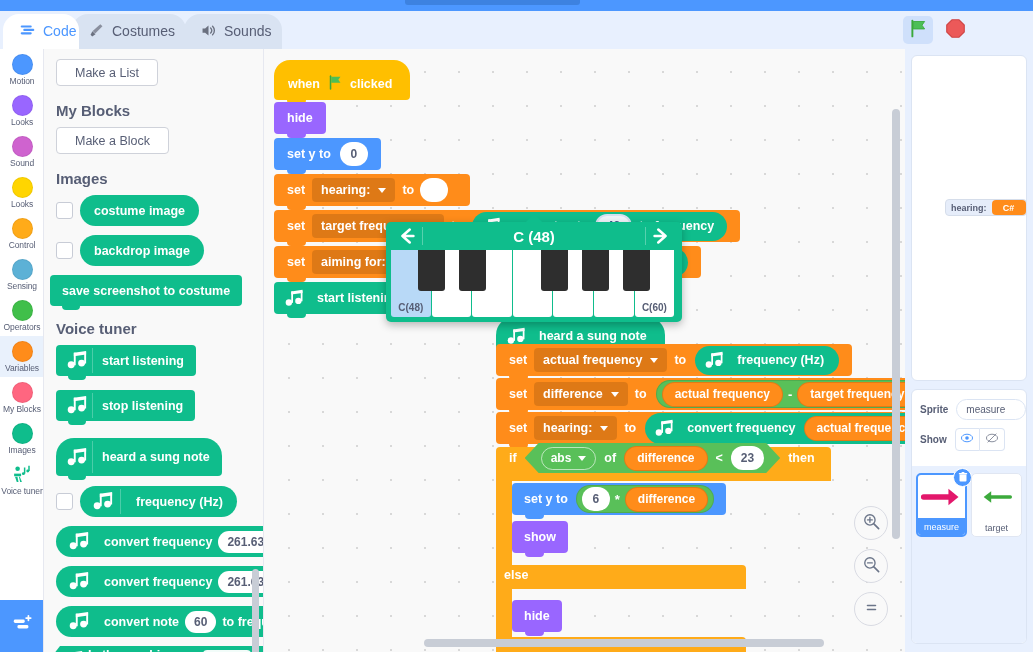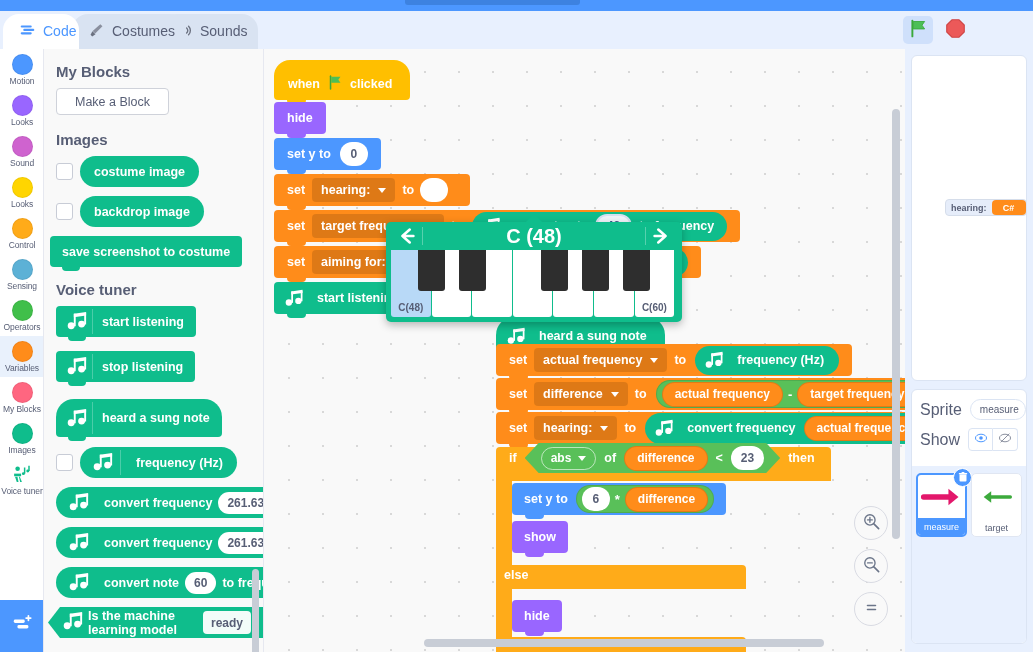--- a/index.html
+++ b/index.html
@@ -30,21 +30,21 @@
     position: absolute; top: 3px; height: 35px;
     background: #d9e3f2; border-radius: 16px 16px 0 0;
     display: flex; align-items: center; gap: 7px;
     padding: 0 18px 2px 16px;
     font-size: 14px; color: #575e75; cursor: pointer;
     user-select: none;
   }
   .tab.active { background: #ffffff; color: #4c97ff; }
   #tab-code { left: 3px; width: 76px; z-index: 3; }
   #tab-costumes { left: 72px; width: 114px; z-index: 2; }
-  #tab-sounds { left: 160px; width: 98px; z-index: 1; }
+  #tab-sounds { left: 184px; width: 98px; z-index: 1; }
   .tab-ico { width: 17px; height: 17px; flex: 0 0 17px; }
 
   
   .ctrl-area {
     position: absolute; right: 4px; top: 13px; width: 140px; height: 34px;
     display: flex; align-items: center; gap: 10px; padding-left: 14px;
   }
   .flag-btn {
     width: 30px; height: 28px; border-radius: 5px; background: #cfe0fb;
     display: flex; align-items: center; justify-content: center; cursor: pointer;
@@ -255,21 +255,21 @@
     height: 15px; min-width: 34px; margin-left: 5px;
     display: flex; align-items: center; justify-content: center;
     font-size: 9px; font-weight: bold; padding: 0 5px;
   }
   .sprite-panel {
     margin-top: 8px; width: 116px; height: 255px; background: #fff;
     border: 1px solid #dbe4f3; border-radius: 6px; overflow: hidden;
   }
   .sp-info { padding: 9px 0 7px 0; }
   .sp-row { display: flex; align-items: center; gap: 8px; padding: 0 0 0 8px; margin-bottom: 8px; }
-  .sp-lab { font-size: 16px; color: #575e75; }
+  .sp-lab { font-size: 10px; color: #575e75; font-weight: bold; }
   .sp-input {
     flex: 1; height: 21px; border: 1px solid #dbe4f3; border-radius: 11px;
     background: #fff; font-size: 10px; color: #575e75;
     display: flex; align-items: center; padding-left: 9px;
   }
   .showgrp { display: flex; }
   .showbtn {
     width: 25px; height: 23px; border: 1px solid #dbe4f3;
     display: flex; align-items: center; justify-content: center; cursor: pointer;
   }
@@ -296,21 +296,21 @@
   }
 
   
   .piano {
     position: absolute; background: #0fbd8c; border-radius: 5px;
     box-shadow: 0 3px 9px rgba(0,0,0,0.28);
     padding: 0; z-index: 40;
   }
   .piano-head {
     position: relative; height: 28px; display: flex; align-items: center;
-    justify-content: center; color: #fff; font-size: 20px; font-weight: bold;
+    justify-content: center; color: #fff; font-size: 15px; font-weight: bold;
   }
   .piano-head .arr { position: absolute; width: 22px; height: 22px; cursor: pointer; }
   .piano-head .arr.l { left: 10px; }
   .piano-head .arr.r { right: 10px; }
   .piano-head .vdiv { position: absolute; top: 5px; bottom: 5px; width: 1px; background: rgba(255,255,255,0.3); }
   .keys { position: relative; height: 67px; margin: 0 5px 5px 5px; padding-left: 24px; }
   .wkey {
     position: absolute; top: 0; width: 39.6px; height: 67px; background: #fff;
     border-radius: 0 0 3px 3px; cursor: pointer;
   }
@@ -451,20 +451,23 @@
           <rect x="7" y="13" width="12" height="4" rx="1.6" fill="#fff"></rect>
           <path d="M19 3 v5 M16.5 5.5 h5" stroke="#fff" stroke-width="1.9" stroke-linecap="round"></path>
         </svg>
       </span>
     </div>
   </div>
 
   <div class="palette">
     <div class="pal-inner">
 
+      <div class="makebtn" style="margin-top:10px">
+        <span>Make a List</span>
+      </div>
 
       <div class="pal-head">My Blocks</div>
       <div class="makebtn">
         <span>Make a Block</span>
       </div>
 
       <div class="pal-head">Images</div>
 
       <div class="palrow">
         <span class="mon-check"></span>

